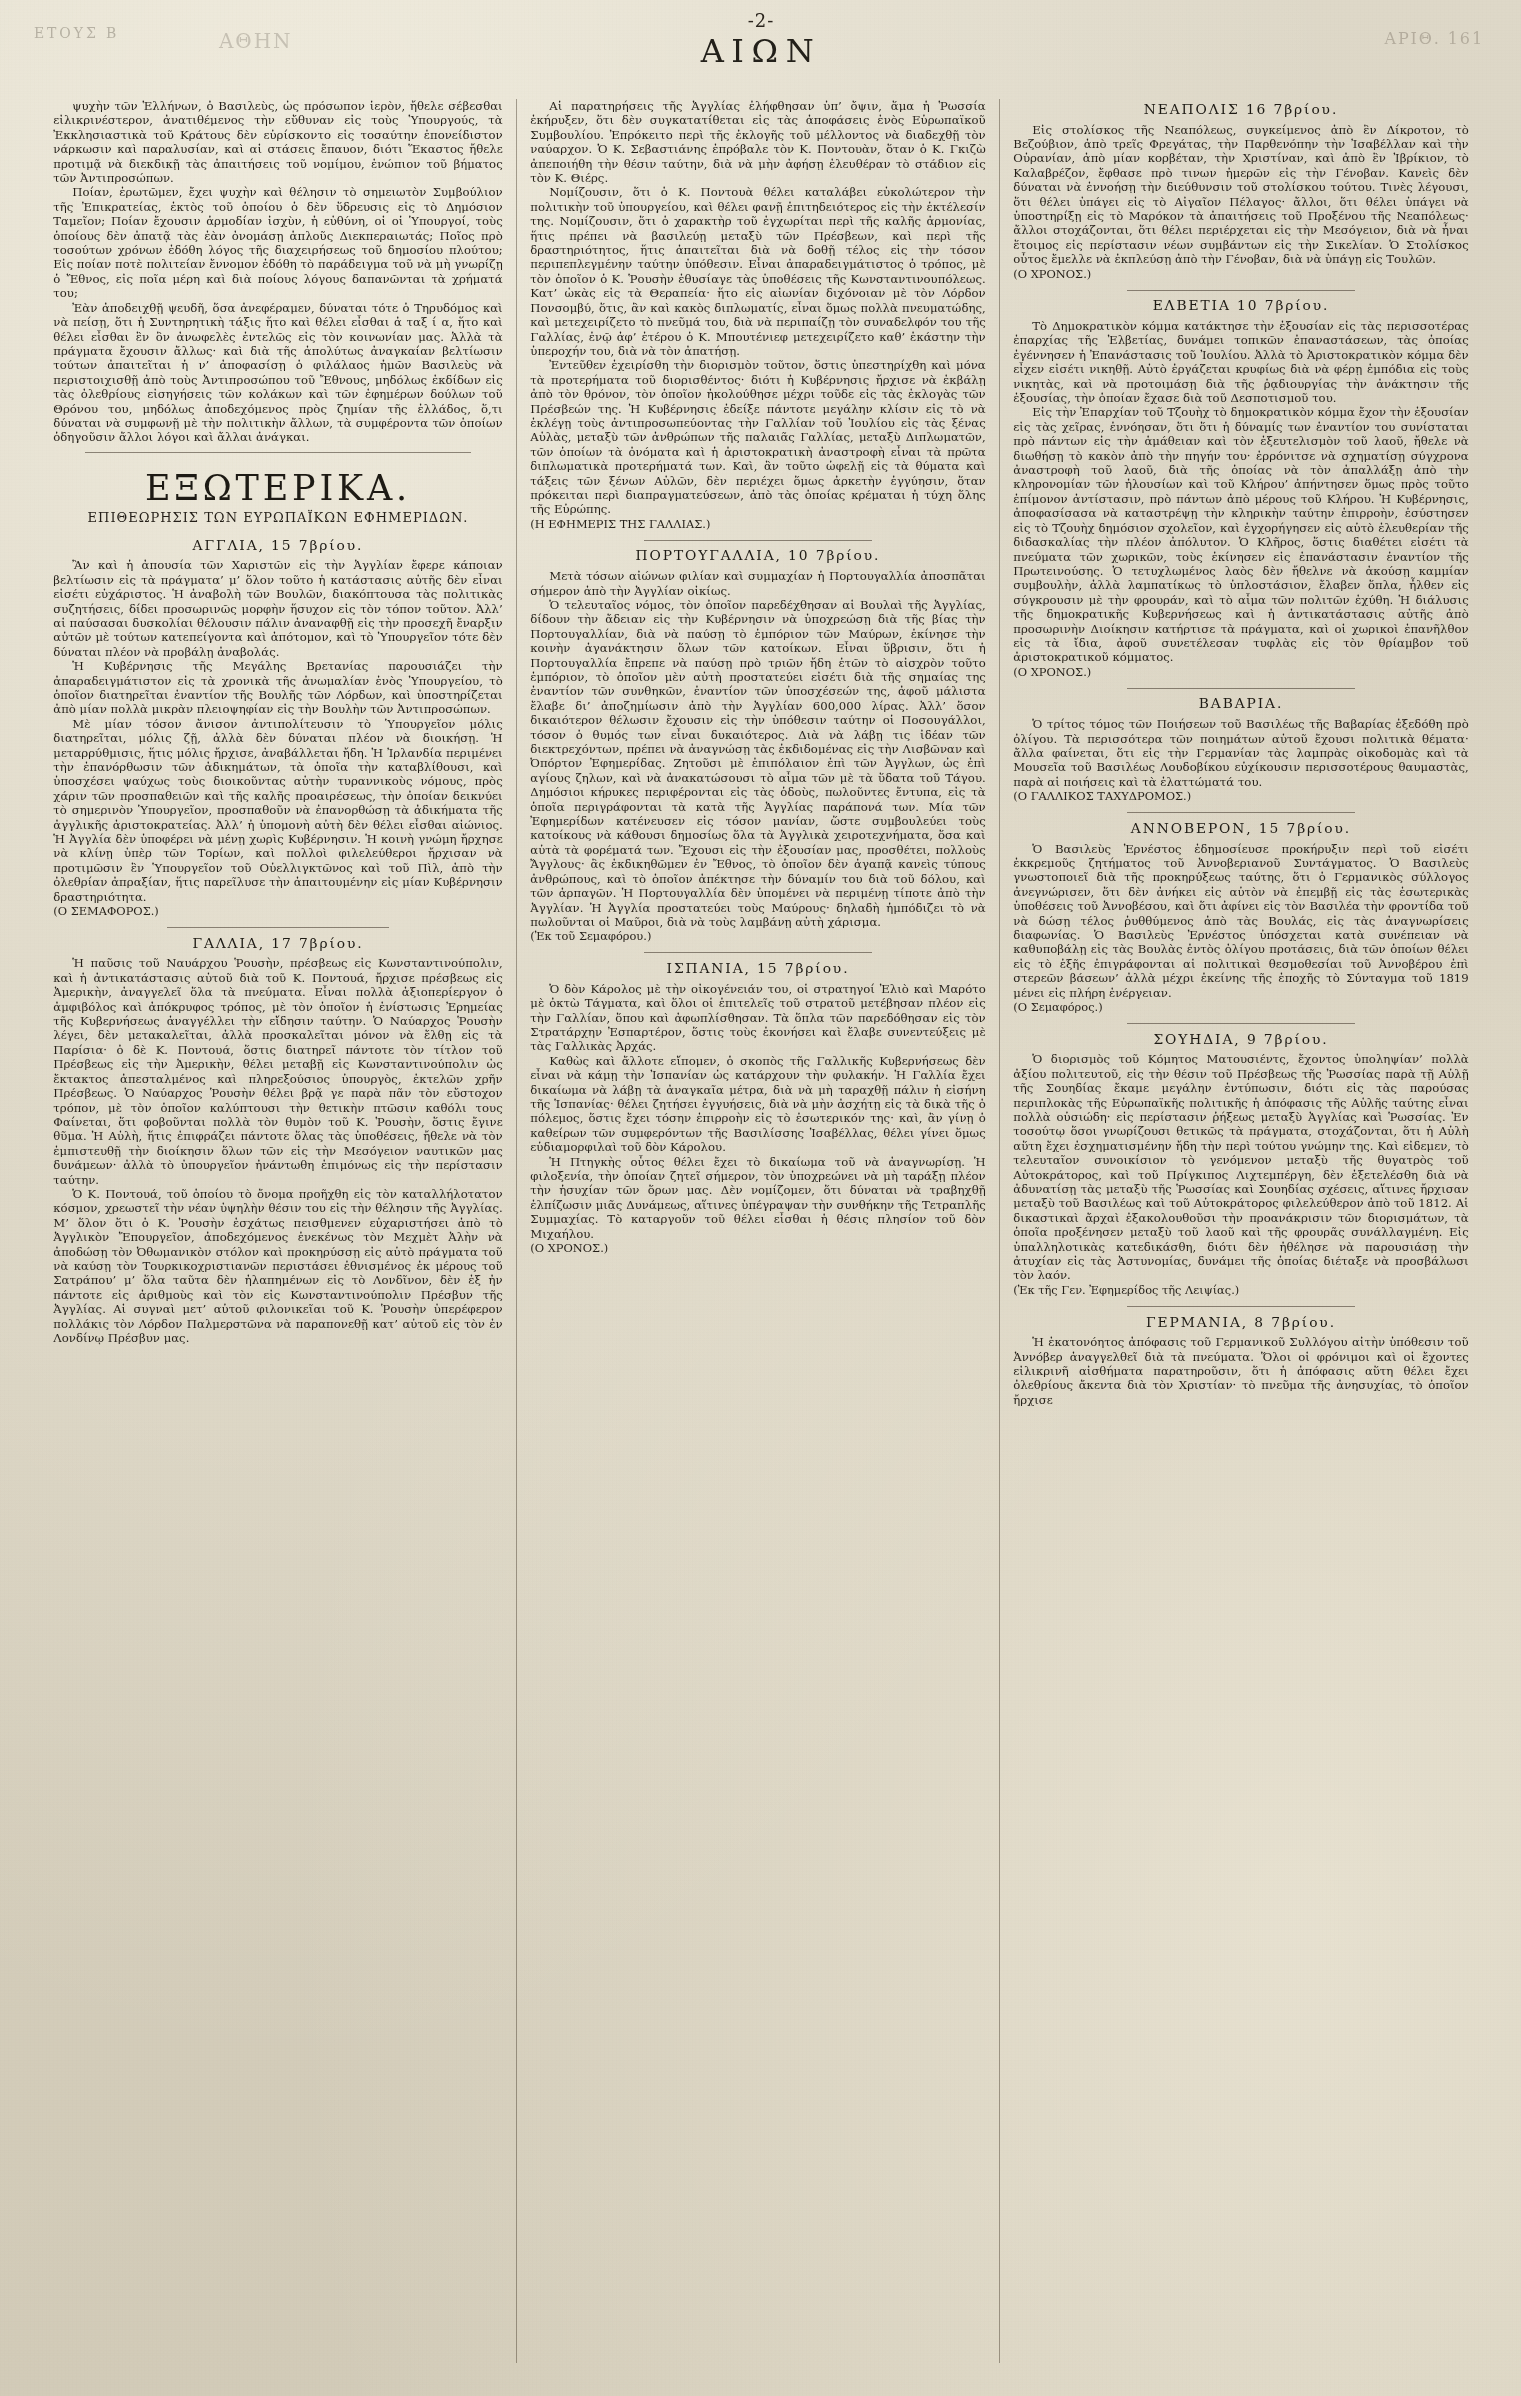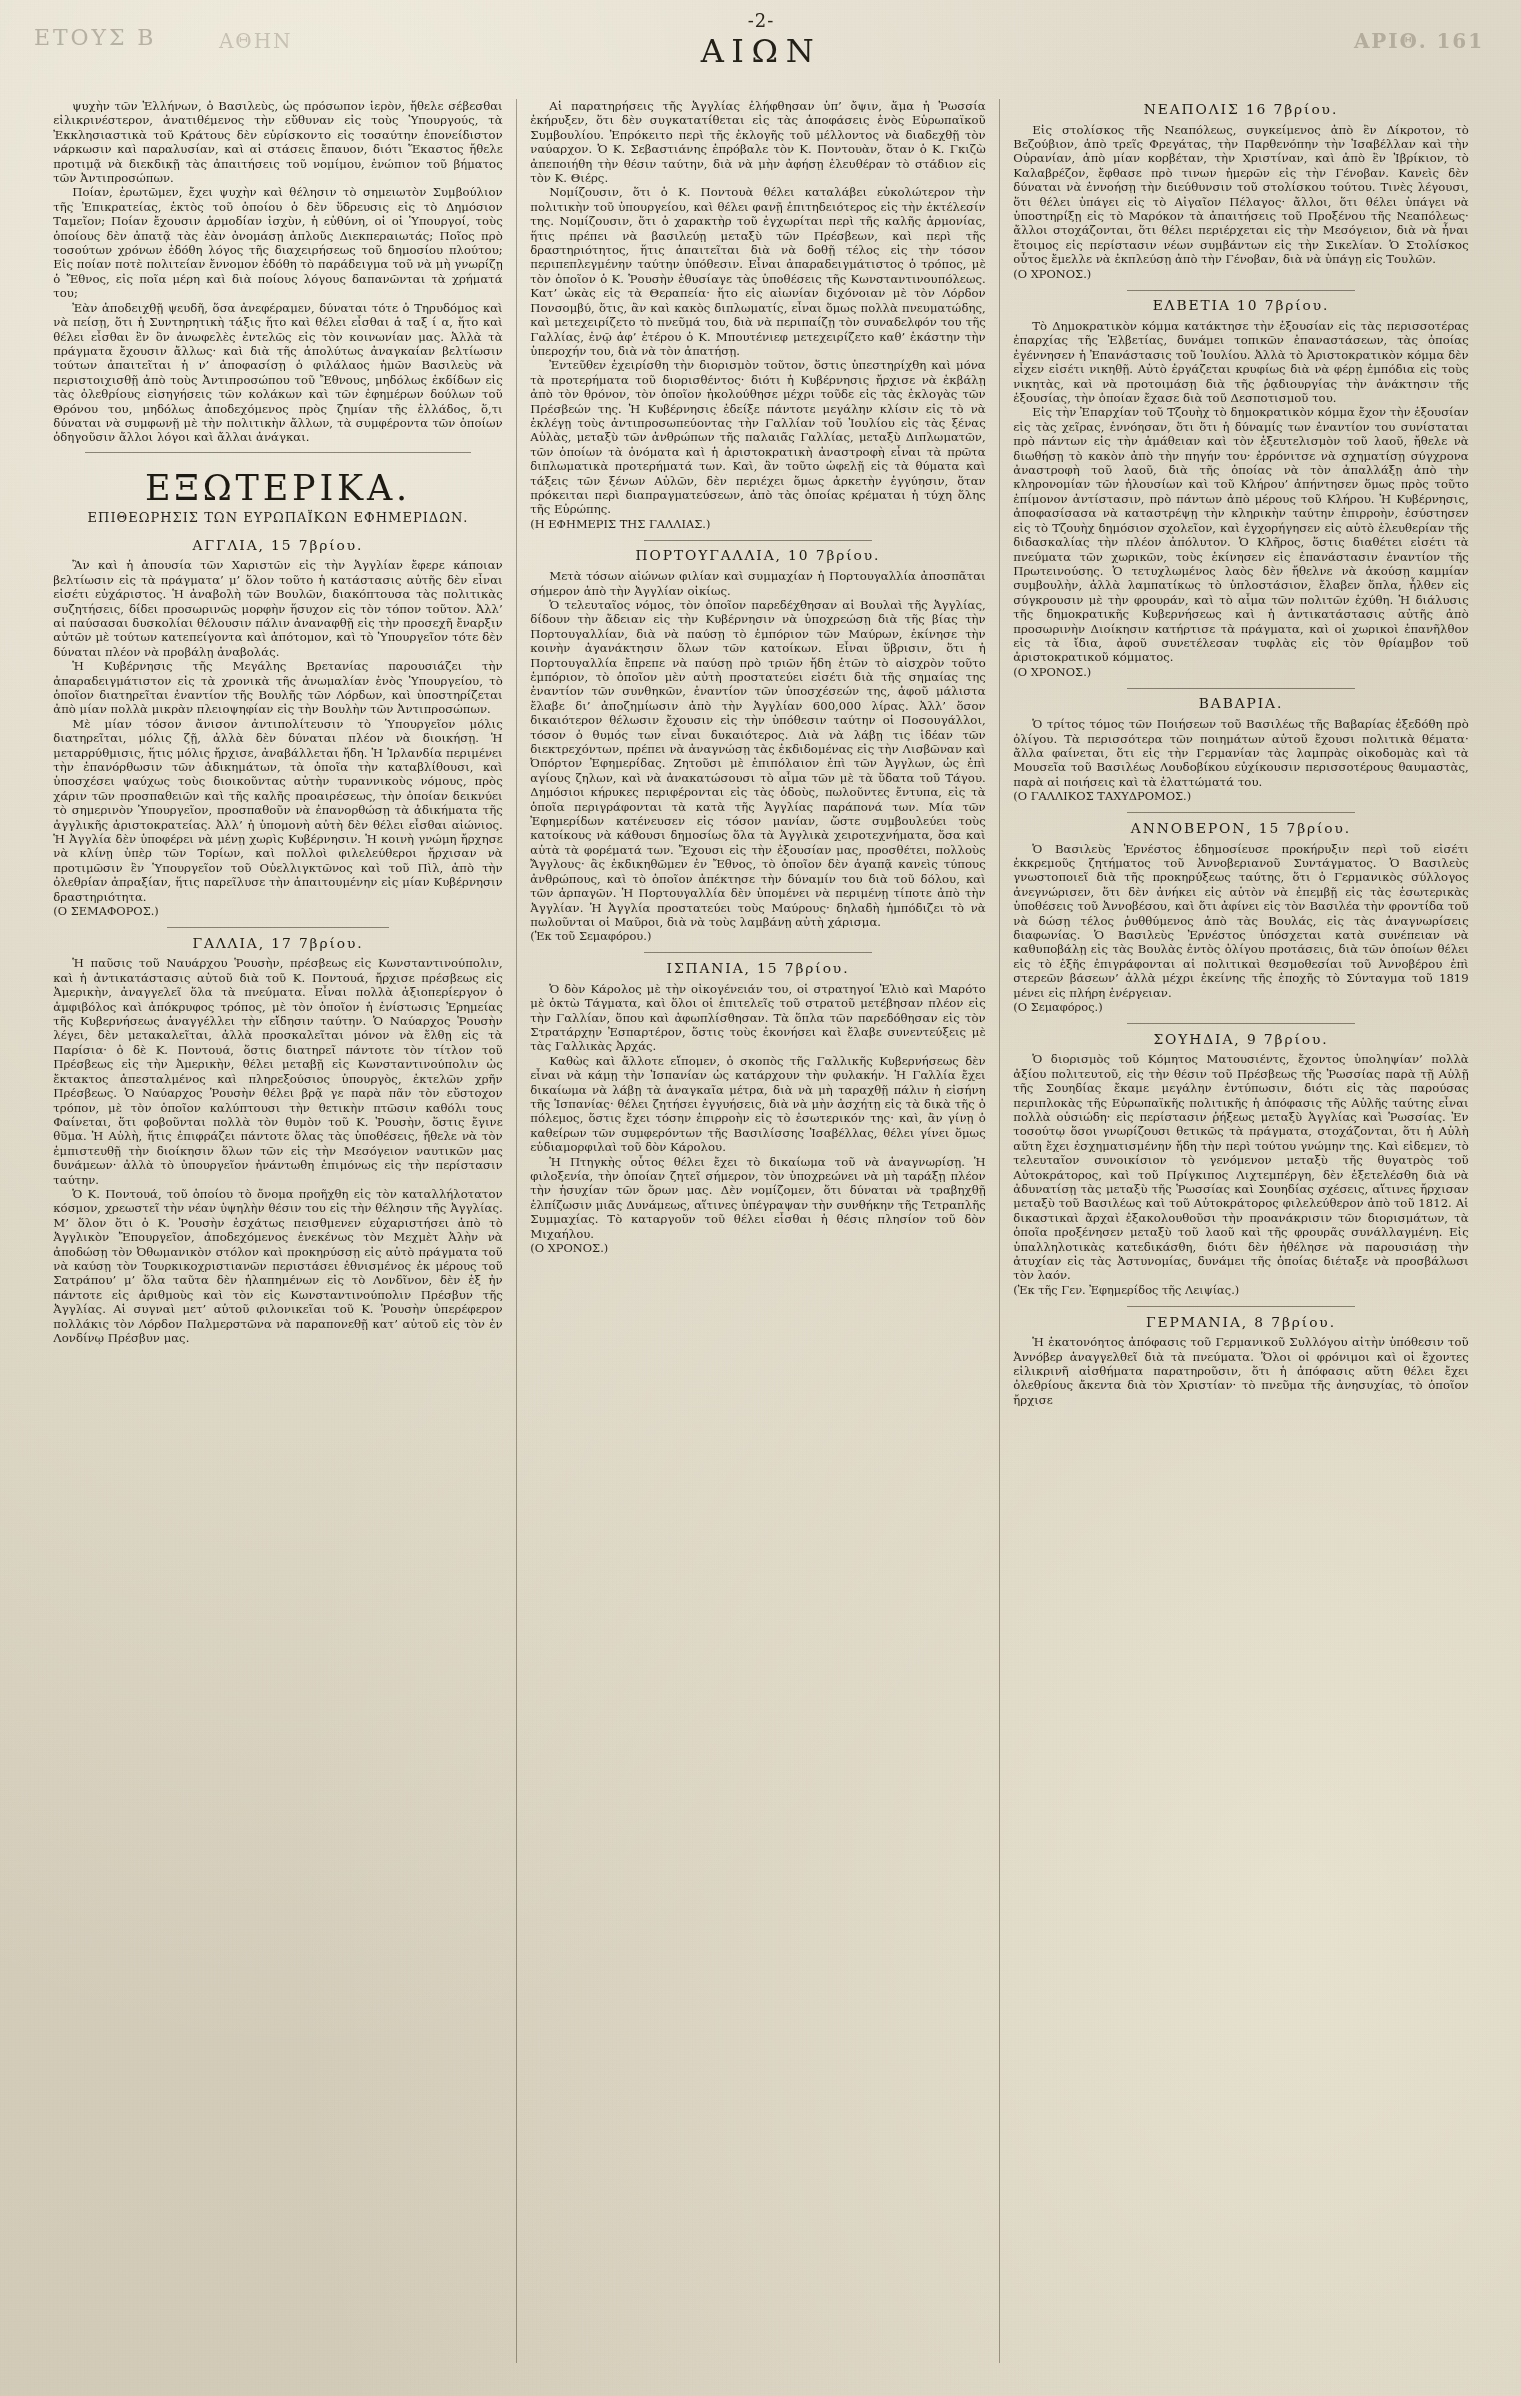--- a/index.html
+++ b/index.html
@@ -33,31 +33,30 @@
     position:absolute;top:9.5px;left:0;width:1522px;text-align:center;
   }
   .pg-num{
     font-size:18px;letter-spacing:1px;color:#2a241d;
   }
   .paper-title{
     font-size:32px;letter-spacing:7.6px;margin-top:1.9px;color:#23201a;
     font-family:"DejaVu Serif", serif;
   }
   .faint-left{
-    position:absolute;top:25px;left:34px;font-size:22px;letter-spacing:2.9px;
+    position:absolute;top:25px;left:34px;font-size:14px;letter-spacing:2.9px;
     color:rgba(60,52,40,.30);
   }
   .faint-left2{
     position:absolute;top:28.5px;left:219px;font-size:20px;letter-spacing:1.9px;
     color:rgba(60,52,40,.22);
   }
   .faint-right{
-    position:absolute;top:28.5px;right:38px;font-size:20px;letter-spacing:1.9px;
+    position:absolute;top:28.5px;right:38px;font-size:16px;letter-spacing:1.9px;
     color:rgba(60,52,40,.26);
-    font-weight:bold;
   }
 
   
   .cols{
     position:absolute;top:99px;left:40px;width:1442px;height:2264px;
     display:flex;gap:0;
   }
   .col{
     width:445px;
     padding:0 13.3px;

